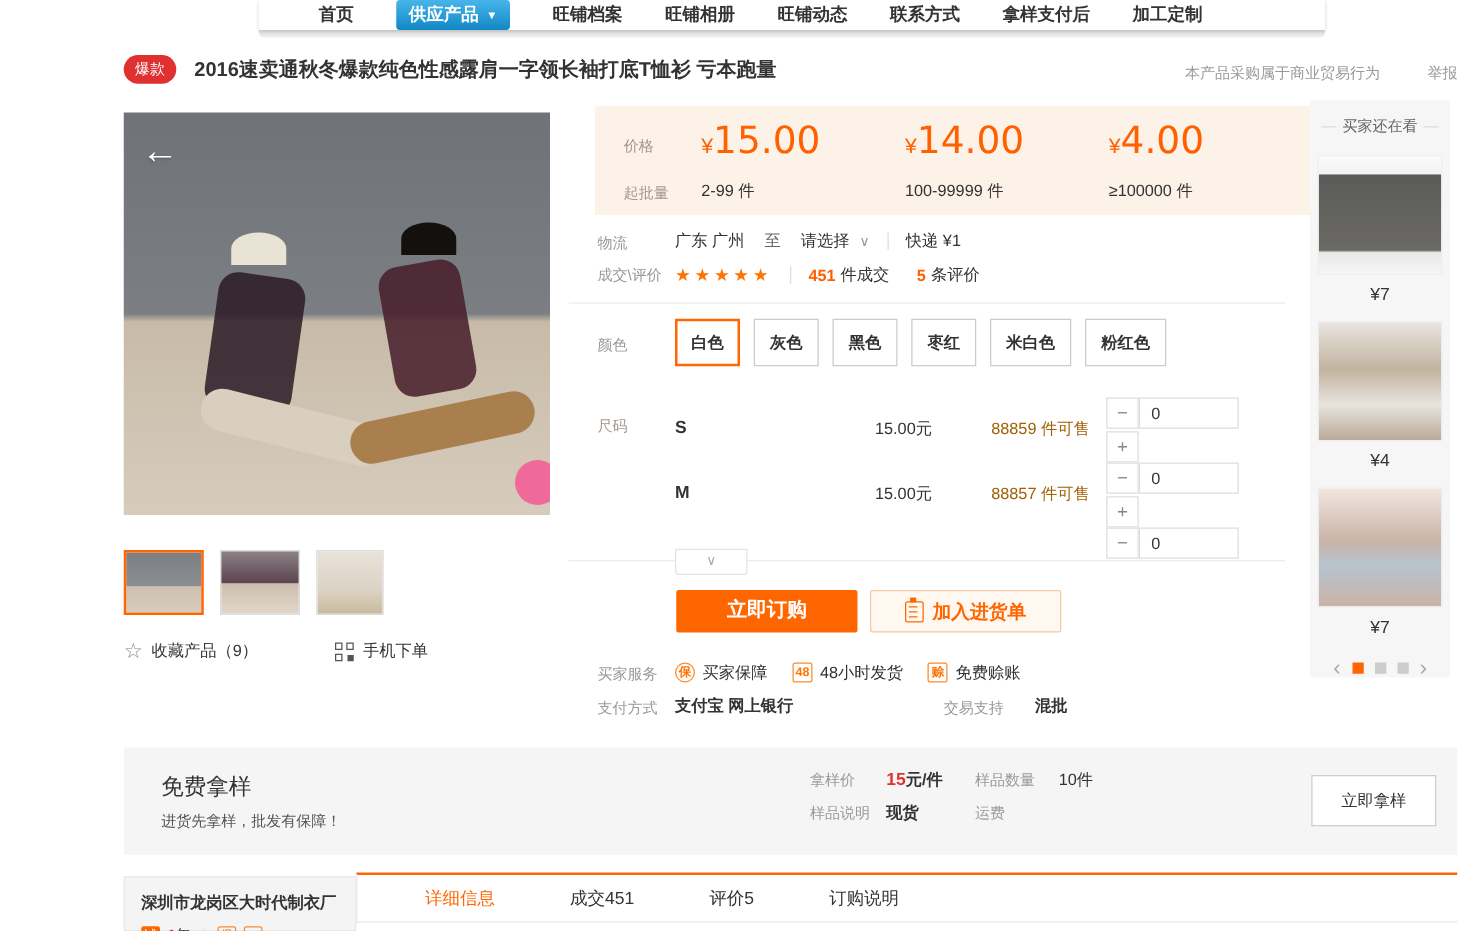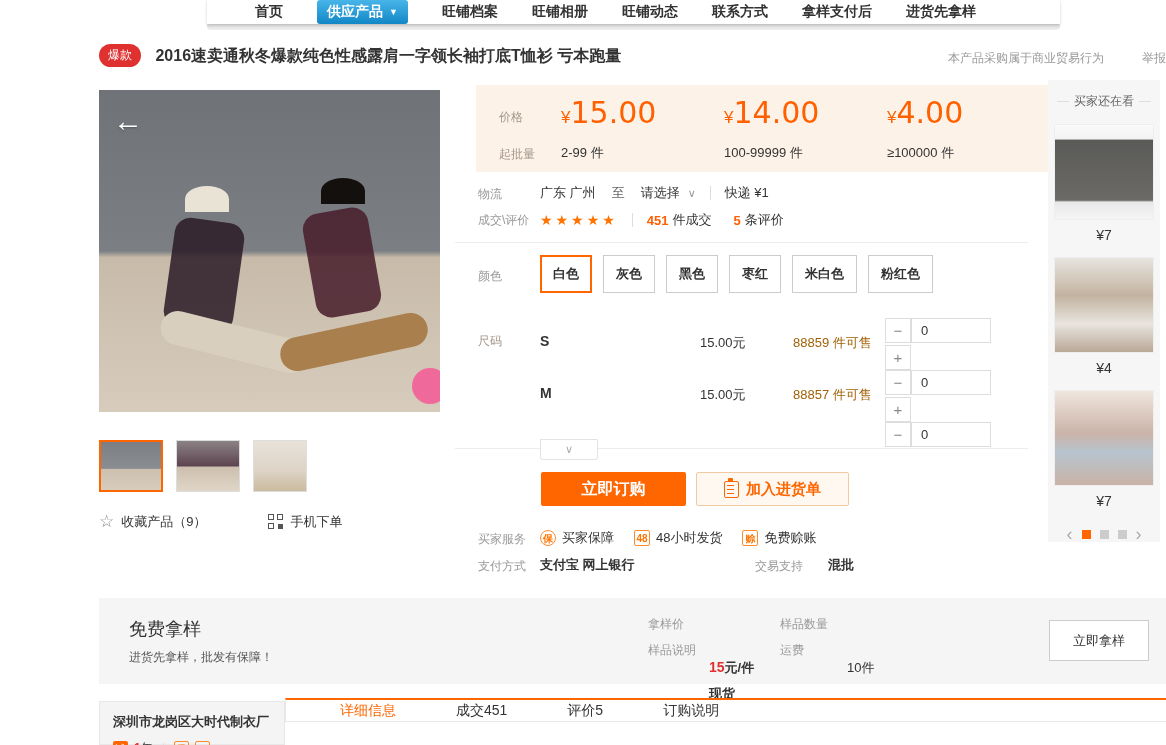--- a/index.html
+++ b/index.html
@@ -148,61 +148,61 @@
   .dot.on { background:#ff6600; }
 
   
   .sample { left:99px; top:598px; width:1067px; height:86px; background:#f5f5f5; }
   .smp-title { position:absolute; left:30px; top:19px; font-size:18px; color:#333; }
   .smp-sub { position:absolute; left:30px; top:51px; font-size:12px; color:#555; }
   .smp-desc { position:absolute; left:226px; top:13px; width:348px; font-size:13px; color:#333; line-height:27px; }
   .smp-desc b { font-weight:bold; }
   .smp-link { color:#3a7abf; cursor:pointer; }
   .smp-lbl { position:absolute; font-size:12px; color:#999; }
-  .smp-val { position:absolute; font-size:13px; color:#333; font-weight:bold;margin-top:44px; }
+  .smp-val { position:absolute; font-size:13px; color:#333; font-weight:bold; }
   .smp-val .red { color:#e0312e; font-size:14px; }
   .smp-val.wrap { width:96px; line-height:21px; }
   .btn-sample { left:950px; top:22px; width:100px; height:41px; background:#fff; border:1px solid #ccc;
     font-size:13px; color:#333; text-align:center; line-height:39px; cursor:pointer; position:absolute; }
 
   
   .seller-box { left:99px; top:701px; width:186px; height:44px; background:#f4f4f4;
     border:1px solid #e8e8e8; padding:11px 13px 0; }
   .seller-name { font-size:13px; font-weight:bold; color:#333; white-space:nowrap; }
   .seller-badges { margin-top:9px; display:flex; align-items:center; gap:6px; font-size:12px; }
   .bg-cheng { width:15px; height:15px; background:#ff6600; color:#fff; font-size:10px;
     text-align:center; line-height:15px; border-radius:2px; }
   .yr-num { color:#e0312e; font-weight:bold; }
   .sb-vbar { width:1px; height:12px; background:#ddd; margin:0 4px; }
   .bg-out { width:15px; height:15px; border:1px solid #ff8a2b; color:#ff7300; font-size:10px;
     text-align:center; line-height:14px; border-radius:2px; }
   .card-ic { width:15px; height:15px; border:1px solid #ff8a2b; border-radius:2px; position:relative; }
   .card-ic::before { content:""; position:absolute; left:2px; top:3px; width:9px; height:7px; border:1px solid #ff8a2b; }
 
-  .tabbar { left:285px; top:698px; width:881px; height:24px; background:#fff;
+  .tabbar { left:285px; top:698px; width:881px; height:40px; background:#fff;
     border-top:2px solid #ff6600; border-bottom:1px solid #e8e8e8; border-left:1px solid #e8e8e8;
     display:flex; align-items:center; padding-left:24px; }
   .tab { font-size:14px; color:#333; padding:0 30px; cursor:pointer; }
   .tab.active { color:#ff6600; }
 </style>
 </head>
 <body>
 
 <div class="abs topnav">
   <div class="nav-item">首页</div>
   <div class="nav-item active">
     <span>供应产品</span>
     <span class="caret">▼</span>
   </div>
   <div class="nav-item">旺铺档案</div>
   <div class="nav-item">旺铺相册</div>
   <div class="nav-item">旺铺动态</div>
   <div class="nav-item">联系方式</div>
   <div class="nav-item">拿样支付后</div>
-  <div class="nav-item">进货先拿样</div>
+  <div class="nav-item">加工定制</div>
 </div>
 <div class="abs topnav-strip"></div>
 
 <div class="abs title-row">
   <span class="hot-badge">爆款</span>
   <span class="prod-title">2016速卖通秋冬爆款纯色性感露肩一字领长袖打底T恤衫 亏本跑量</span>
   <span class="title-notice">本产品采购属于商业贸易行为</span>
   <span class="title-report">举报</span>
 </div>
 

